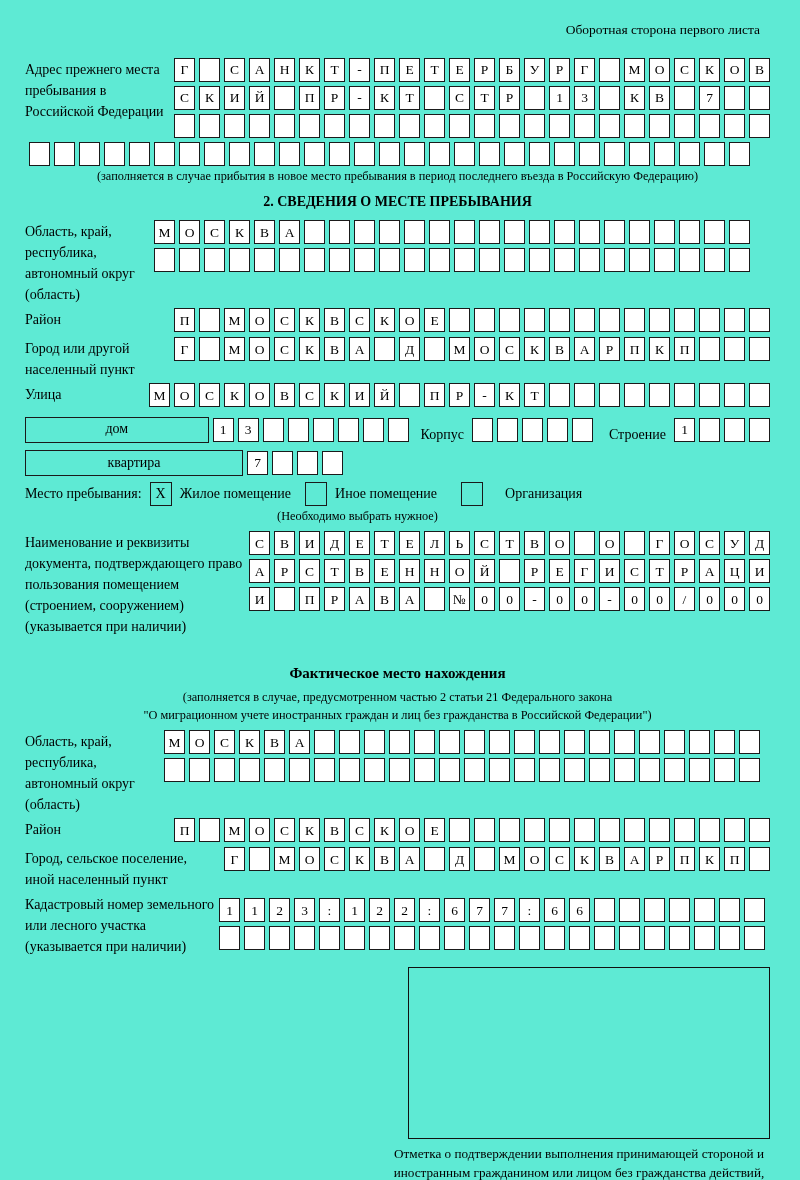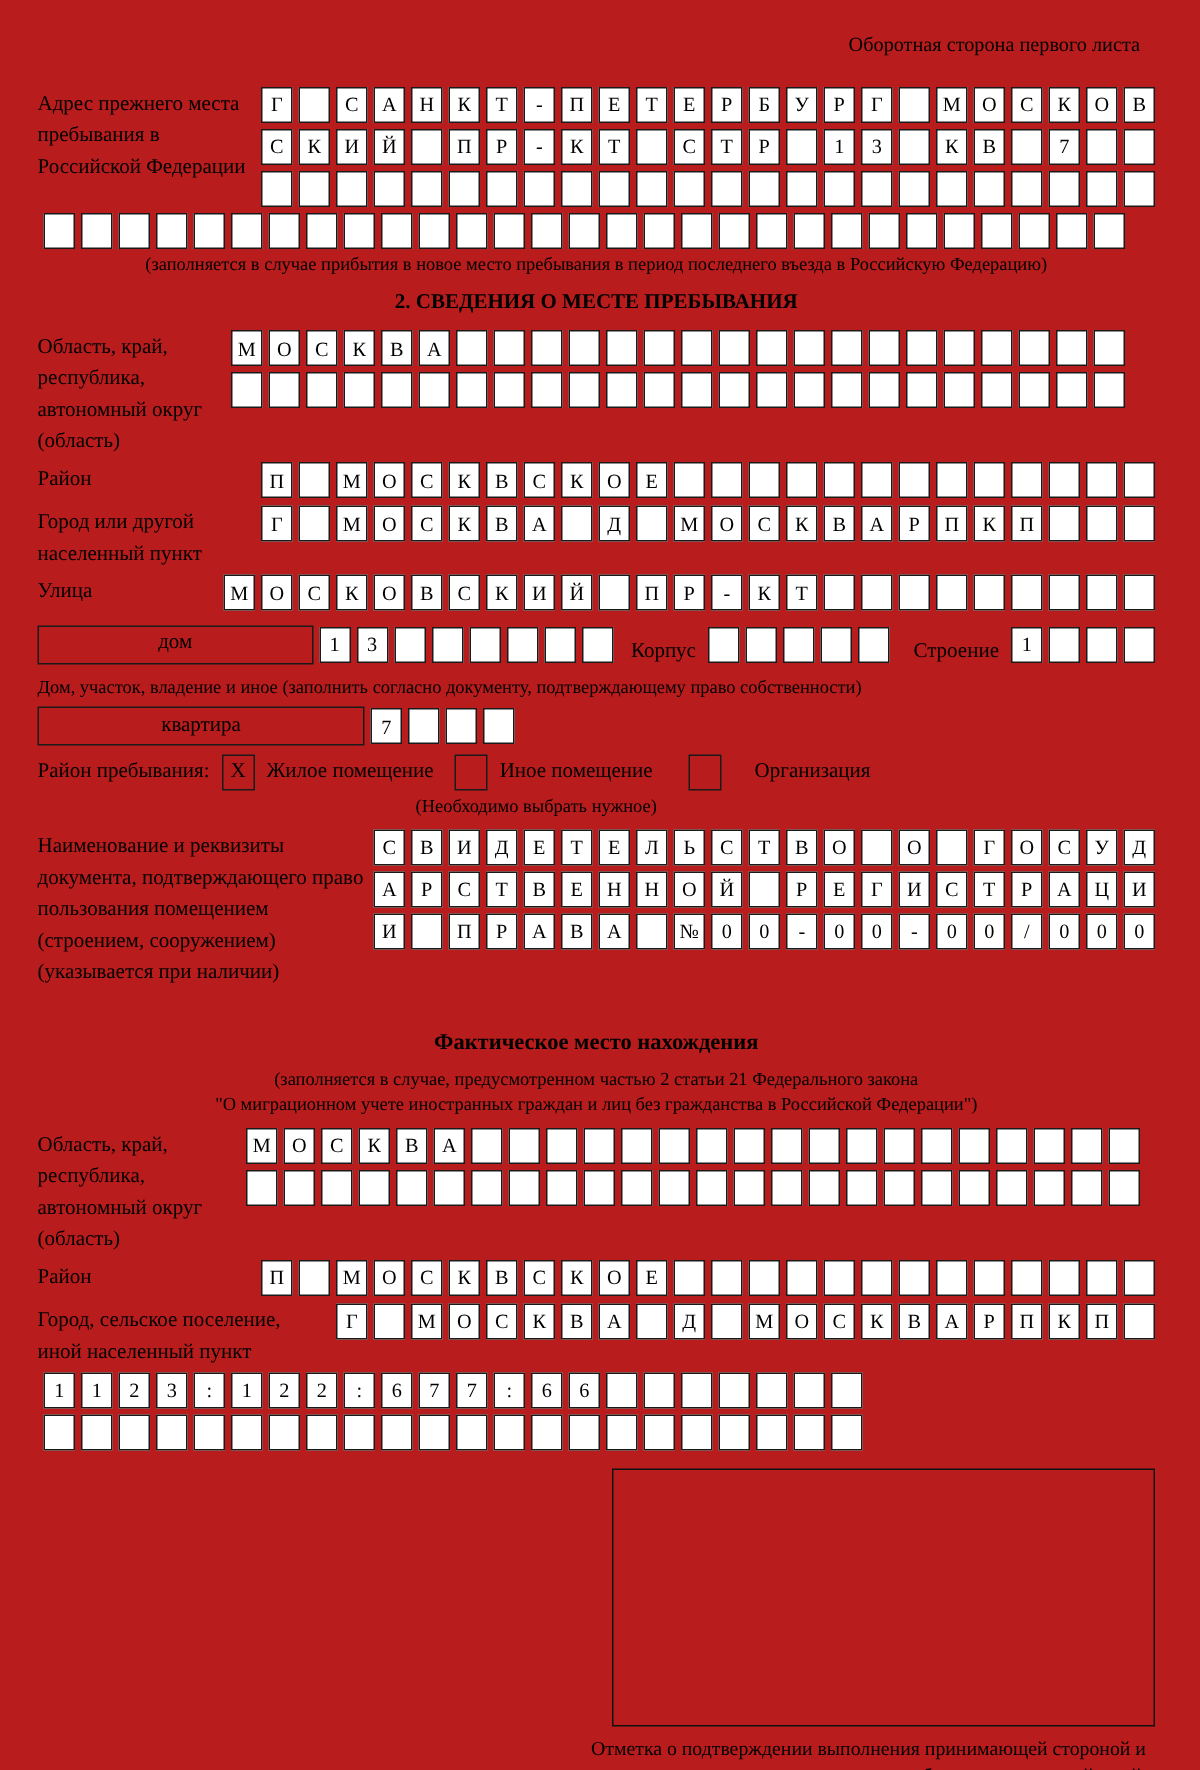--- a/index.html
+++ b/index.html
@@ -1,19 +1,19 @@
 <!DOCTYPE html>
 <html><head>
 <meta charset="utf-8">
 <style>
   html,body{margin:0;padding:0;background:#fff;}
   .page{
     width:800px;height:1180px;box-sizing:border-box;
     padding:6px 30px 0 25px;position:relative;overflow:hidden;
-    background:#b91c1c;color:#000;
+    background:#5eead4;color:#000;
     font-family:"Liberation Serif","DejaVu Serif",serif;
     font-size:14px;line-height:1.45;
   }
   .hdr-note{text-align:right;font-size:13.5px;margin:14px 10px 16px 0;}
   .field{display:flex;margin:1px 0;}
   .flabel{flex:1 1 auto;padding-top:3px;line-height:1.5;}
   .fboxes{flex:0 0 auto;display:flex;flex-direction:column;align-items:flex-end;}
   .boxrow{display:flex;justify-content:flex-end;margin:2px 0;}
   .boxrow.left{justify-content:flex-start;}
   .cell{
@@ -342,34 +342,33 @@
         <span class="cell"></span>
       </span>
     <span class="inline-lbl" style="margin-left:16px;">Строение</span>
     <span class="boxrow" style="margin:0;">
         <span class="cell">1</span>
         <span class="cell"></span>
         <span class="cell"></span>
         <span class="cell"></span>
       </span>
   </div>
-  <div class="note">Дом, участок, владение и иное (заполнить согласно документу, подтверждающему право собственности)</div>
 
   <div class="hrow">
     <span class="wide-box kv-box">квартира</span>
     <span class="boxrow" style="margin:0;">
         <span class="cell">7</span>
         <span class="cell"></span>
         <span class="cell"></span>
         <span class="cell"></span>
       </span>
   </div>
 
   <div class="stay">
-    <span class="lead">Район пребывания:</span>
+    <span class="lead">Место пребывания:</span>
     <span class="cb">X</span>
     <span class="opt-lbl">Жилое помещение</span>
     <span class="cb"></span>
     <span class="opt-lbl" style="margin-right:24px;">Иное помещение</span>
     <span class="cb"></span>
     <span class="opt-lbl" style="margin-left:22px;">Организация</span>
   </div>
   <div class="note center" style="margin-left:-80px;">(Необходимо выбрать нужное)</div>
 
   <div class="field mt4">
@@ -565,20 +564,21 @@
           <span class="cell">Р</span>
           <span class="cell">П</span>
           <span class="cell">К</span>
           <span class="cell">П</span>
           <span class="cell"></span>
         </div>
       </div>
   </div>
 
   <div class="field">
+    <div class="flabel" style="max-width:190px;">Кадастровый номер земельного или лесного участка (указывается при наличии)</div>
     <div class="fboxes" style="justify-content:center;">
       <div class="boxrow">
           <span class="cell">1</span>
           <span class="cell">1</span>
           <span class="cell">2</span>
           <span class="cell">3</span>
           <span class="cell">:</span>
           <span class="cell">1</span>
           <span class="cell">2</span>
           <span class="cell">2</span>

